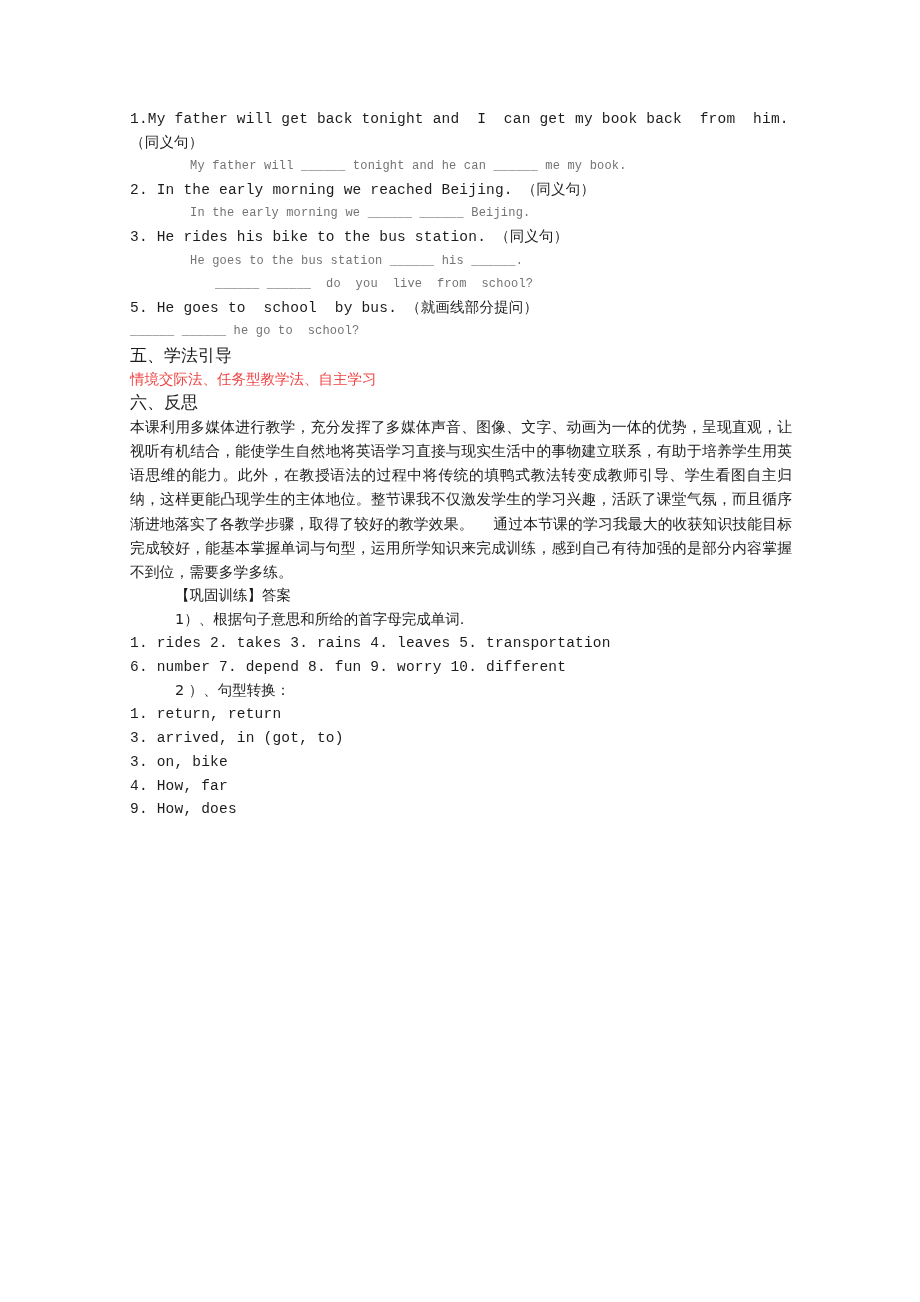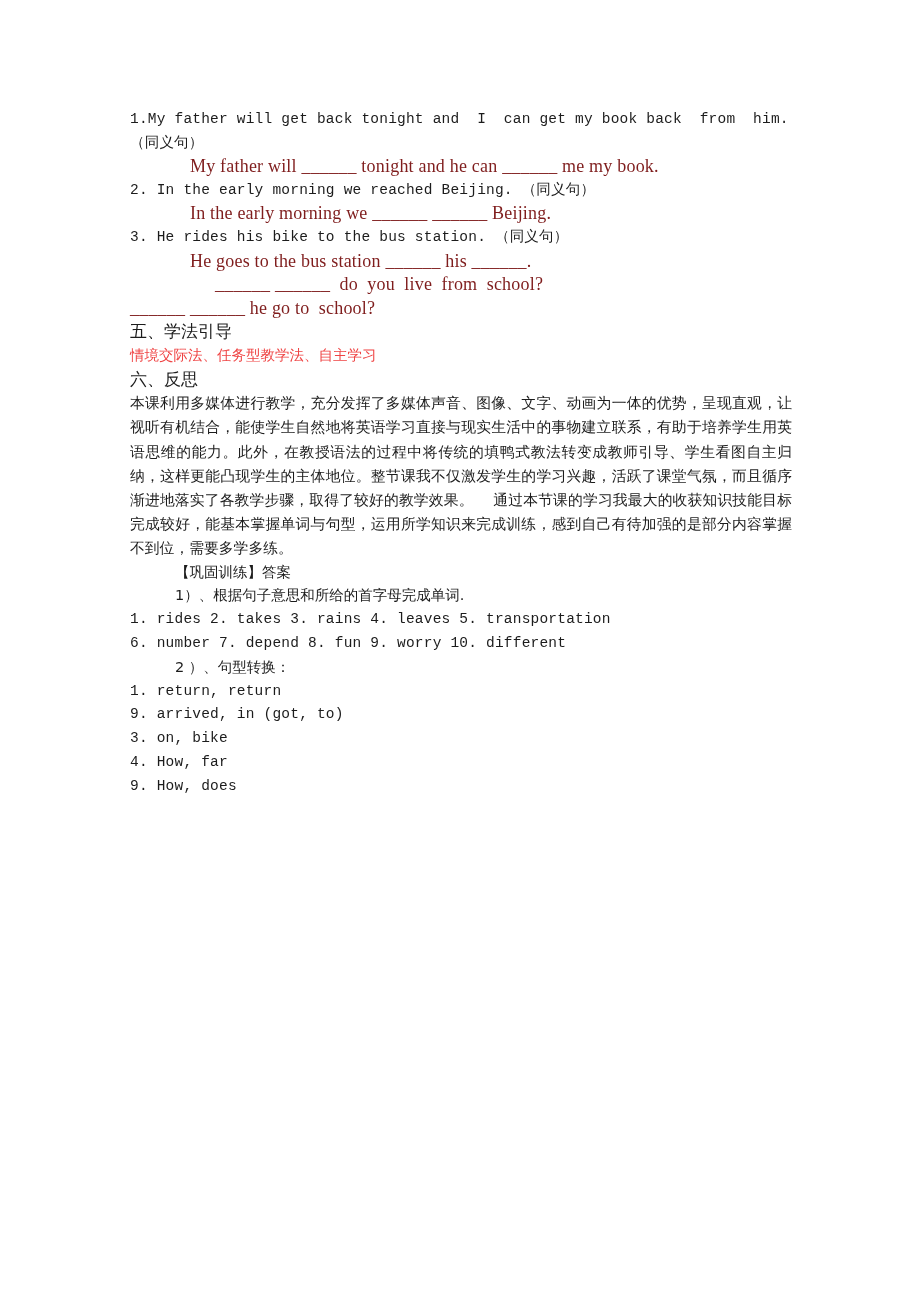--- a/index.html
+++ b/index.html
@@ -37,25 +37,25 @@
     font-size: 14.5px;
     line-height: 23.6px;
     white-space: pre-wrap;
     color: #1c1c1c;
     letter-spacing: 0.2px;
   }
   .ex-line.wrap {
     white-space: pre-wrap;
   }
   .ans-line {
-    font-family: Liberation Serif, serif;
-    font-size: 18px;
+    font-family: Liberation Mono, monospace;
+    font-size: 12px;
     line-height: 23.6px;
     white-space: pre;
-    color: #7f1d1d;
+    color: #737373;
     letter-spacing: 0.2px;
   }
   .ind-60 { padding-left: 60px; }
   .ind-85 { padding-left: 85px; }
 
   
   .cn-line {
     font-family: "DejaVu Sans", "Liberation Sans", sans-serif;
     font-size: 14.5px;
     line-height: 23.6px;
@@ -106,34 +106,35 @@
     <div class="ans-line ind-60">My father will ______ tonight and he can ______ me my book.</div>
 
     <div class="ex-line">2. In the early morning we reached Beijing. （同义句）</div>
     <div class="ans-line ind-60">In the early morning we ______ ______ Beijing.</div>
 
     <div class="ex-line">3. He rides his bike to the bus station. （同义句）</div>
     <div class="ans-line ind-60">He goes to the bus station ______ his ______.</div>
 
     <div class="ans-line ind-85">______ ______  do  you  live  from  school?</div>
 
+    <div class="ex-line">5. He goes to  school  by bus. （就画线部分提问）</div>
     <div class="ans-line">______ ______ he go to  school?</div>
 
     <div class="cn-head">五、学法引导</div>
     <div class="cn-line">情境交际法、任务型教学法、自主学习</div>
 
     <div class="cn-head">六、反思</div>
     <p class="cn-para">本课利用多媒体进行教学，充分发挥了多媒体声音、图像、文字、动画为一体的优势，呈现直观，让视听有机结合，能使学生自然地将英语学习直接与现实生活中的事物建立联系，有助于培养学生用英语思维的能力。此外，在教授语法的过程中将传统的填鸭式教法转变成教师引导、学生看图自主归纳，这样更能凸现学生的主体地位。整节课我不仅激发学生的学习兴趣，活跃了课堂气氛，而且循序渐进地落实了各教学步骤，取得了较好的教学效果。　 通过本节课的学习我最大的收获知识技能目标完成较好，能基本掌握单词与句型，运用所学知识来完成训练，感到自己有待加强的是部分内容掌握不到位，需要多学多练。</p>
 
     <div class="key-cn">【巩固训练】答案</div>
     <div class="key-cn">1）、根据句子意思和所给的首字母完成单词.</div>
     <div class="key-line">1. rides 2. takes 3. rains 4. leaves 5. transportation</div>
     <div class="key-line">6. number 7. depend 8. fun 9. worry 10. different</div>
 
     <div class="key-cn">2 ）、句型转换：</div>
     <div class="key-line">1. return, return</div>
-    <div class="key-line">9. arrived, in (got, to)</div>
+    <div class="key-line">3. arrived, in (got, to)</div>
     <div class="key-line">3. on, bike</div>
     <div class="key-line">4. How, far</div>
     <div class="key-line">9. How, does</div>
 
   </div>
 </div>
 
 </body></html>

